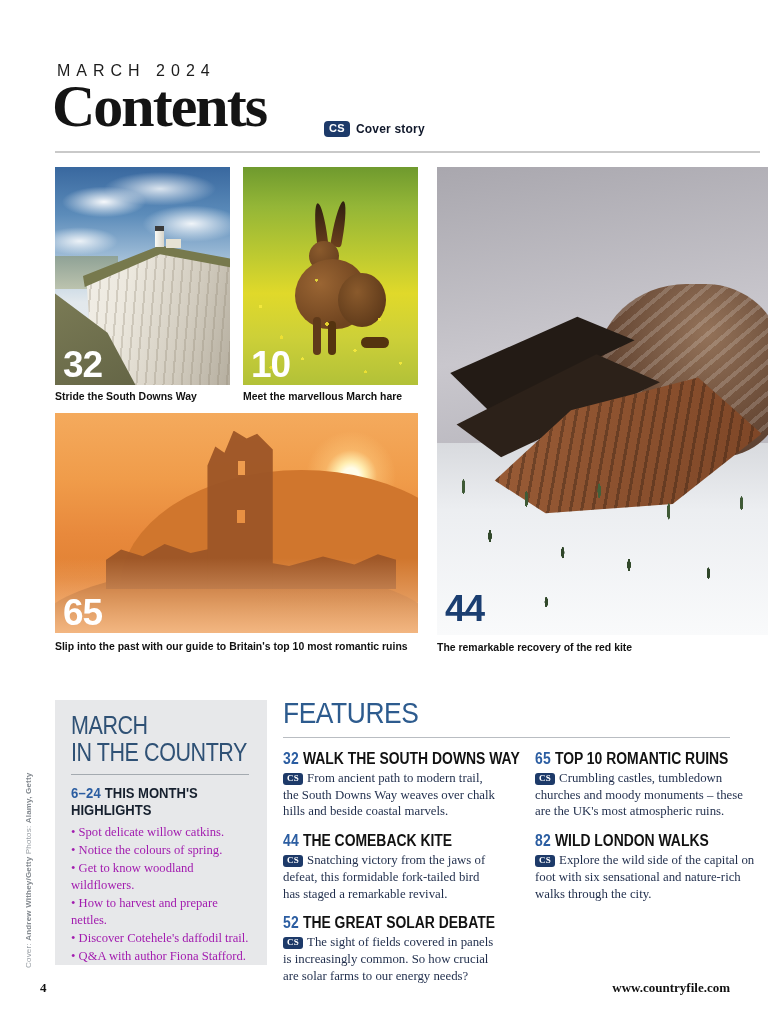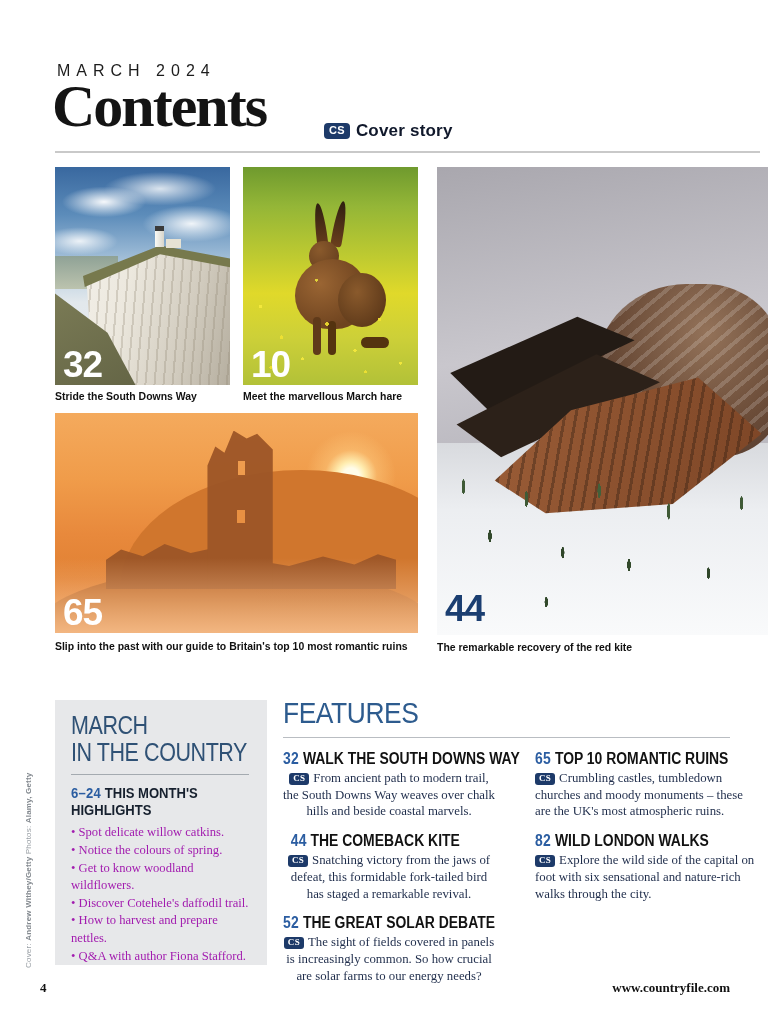--- a/index.html
+++ b/index.html
@@ -8,21 +8,21 @@
   .page { position:relative; width:768px; height:1016px; background:#ffffff; overflow:hidden; }
 
   
   .issue { position:absolute; left:57px; top:62px; font-size:16px; font-weight:500;
            letter-spacing:6px; color:#1c1c1c; }
   .masthead { position:absolute; left:52px; top:76px; font-family:"Liberation Serif", serif;
               font-weight:700; font-size:60px; line-height:1; letter-spacing:-2px; color:#141414; }
   .cs-chip { position:absolute; left:324px; top:121px; display:flex; align-items:center; gap:6px; }
   .cs-badge { display:inline-block; background:#1d3a69; color:#ffffff; font-weight:700;
               font-size:11px; line-height:1; padding:2px 5px 3px; border-radius:4px; letter-spacing:.3px; }
-  .cs-chip .cs-label { font-size:17px; font-weight:700; color:#10182b; letter-spacing:.2px; }
+  .cs-chip .cs-label { font-size:12px; font-weight:700; color:#10182b; letter-spacing:.2px; }
   .header-rule { position:absolute; left:55px; top:151px; width:705px; height:2px; background:#c9c9c9; }
 
   
   .photo { position:absolute; overflow:hidden; }
   .photo-num { position:absolute; left:8px; bottom:2px; font-weight:700; font-size:37px;
                letter-spacing:-1px; line-height:1; color:#ffffff; z-index:9; }
   .photo-num.navy { color:#1b3e71; bottom:8px; }
   .caption { position:absolute; font-size:11px; font-weight:700; color:#111111;
              transform:scaleX(.95); transform-origin:0 50%; white-space:nowrap; }
 
@@ -153,21 +153,21 @@
   .mp-head .range { color:#2b5da1; letter-spacing:.3px; }
   .mp-list { list-style:none; margin-top:6px; font-family:Liberation Serif, serif;
     font-size:12.6px; line-height:1.4; color:#a21caf; }
   .mp-list li::before { content:"• "; }
 
   
   .features-heading { position:absolute; left:283px; top:696px; font-size:30px; font-weight:500;
     color:#2d5b8e; letter-spacing:-.5px; transform:scaleX(.88); transform-origin:0 0; white-space:nowrap; }
   .features-rule { position:absolute; left:283px; top:737px; width:447px; height:1px; background:#b9bdc2; }
   .feat-col { position:absolute; top:749px; }
-  .col-1 { left:283px; width:212px;text-align:center; }
+  .col-1 { left:283px; width:212px; }
   .col-2 { left:535px; width:222px; }
   .entry { margin-bottom:11px; }
   .entry-head { font-size:16px; font-weight:700; color:#121212; line-height:1.2;
     transform:scaleX(.87); transform-origin:0 0; white-space:nowrap; letter-spacing:0; }
   .entry-head .num { color:#2b5da1; letter-spacing:.3px; }
   .entry-body { margin-top:2px; font-family:"Liberation Serif", serif; font-size:12.8px;
     line-height:1.3; color:#1f2d4b; }
   .entry-body .cs-badge { font-size:9px; padding:1px 4px 2px; border-radius:3px;
     margin-right:4px; position:relative; top:-1px; }
 
@@ -259,22 +259,22 @@
     </div>
     <div class="mp-rule"></div>
     <p class="mp-head">
       <span class="range">6–24</span>
       <span>THIS MONTH'S HIGHLIGHTS</span>
     </p>
     <ul class="mp-list">
       <li>Spot delicate willow catkins.</li>
       <li>Notice the colours of spring.</li>
       <li>Get to know woodland wildflowers.</li>
+      <li>How to harvest and prepare nettles.</li>
       <li>Discover Cotehele's daffodil trail.</li>
-      <li>How to harvest and prepare nettles.</li>
       <li>Q&amp;A with author Fiona Stafford.</li>
 
     </ul>
   </aside>
 
   <h2 class="features-heading">FEATURES</h2>
   <div class="features-rule"></div>
 
   <div class="feat-col col-1">
     <article class="entry">

